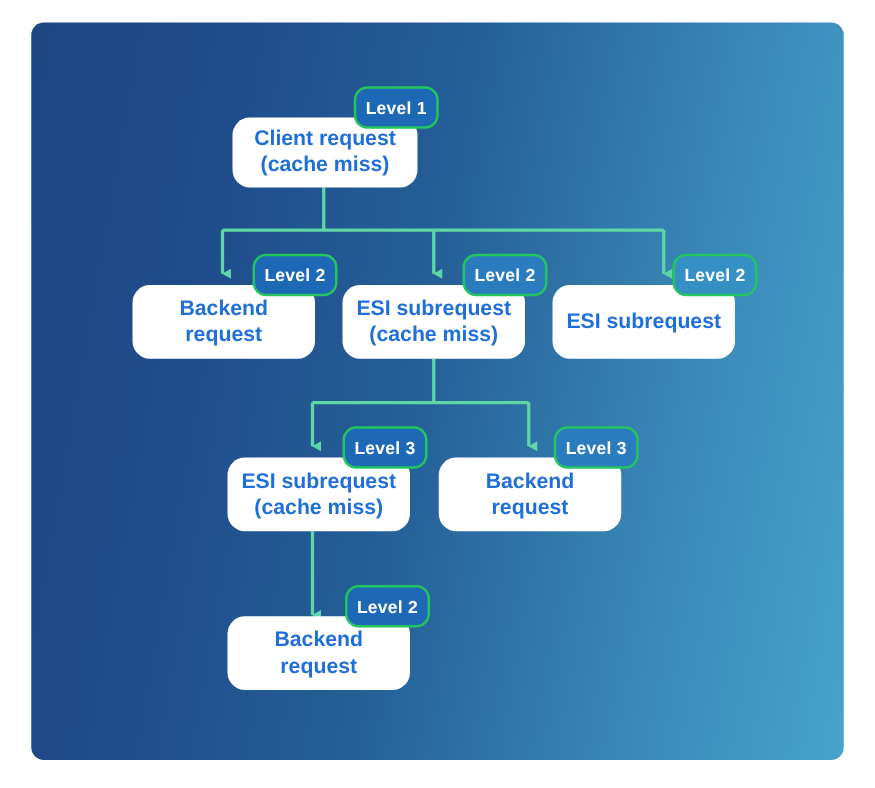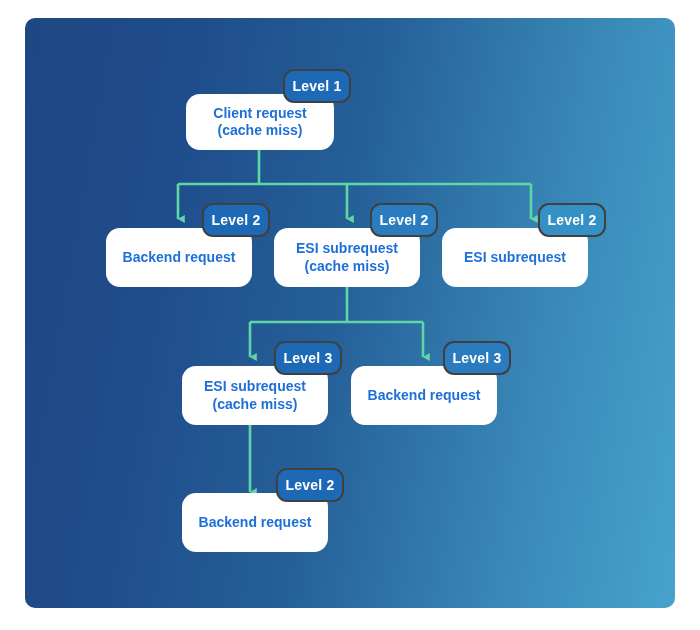--- a/index.html
+++ b/index.html
@@ -44,33 +44,33 @@
   .node {
     position: absolute;
     background: #ffffff;
     border-radius: 14px;
     display: flex;
     align-items: center;
     justify-content: center;
     text-align: center;
     color: #1e6fd9;
     font-weight: bold;
-    font-size: 14px;
+    font-size: 17px;
     line-height: 1.22;
     box-sizing: border-box;
     padding: 6px 10px;
     z-index: 4;
   }
   .node span { display: block; }
 
   
   .badge {
     position: absolute;
     background: #1d69b5;
-    border: 2px solid #404040;
+    border: 2px solid #22c55e;
     border-radius: 11px;
     color: #ffffff;
     font-weight: bold;
     font-size: 14px;
     display: flex;
     align-items: center;
     justify-content: center;
     box-sizing: border-box;
     height: 34px;
     z-index: 6;

